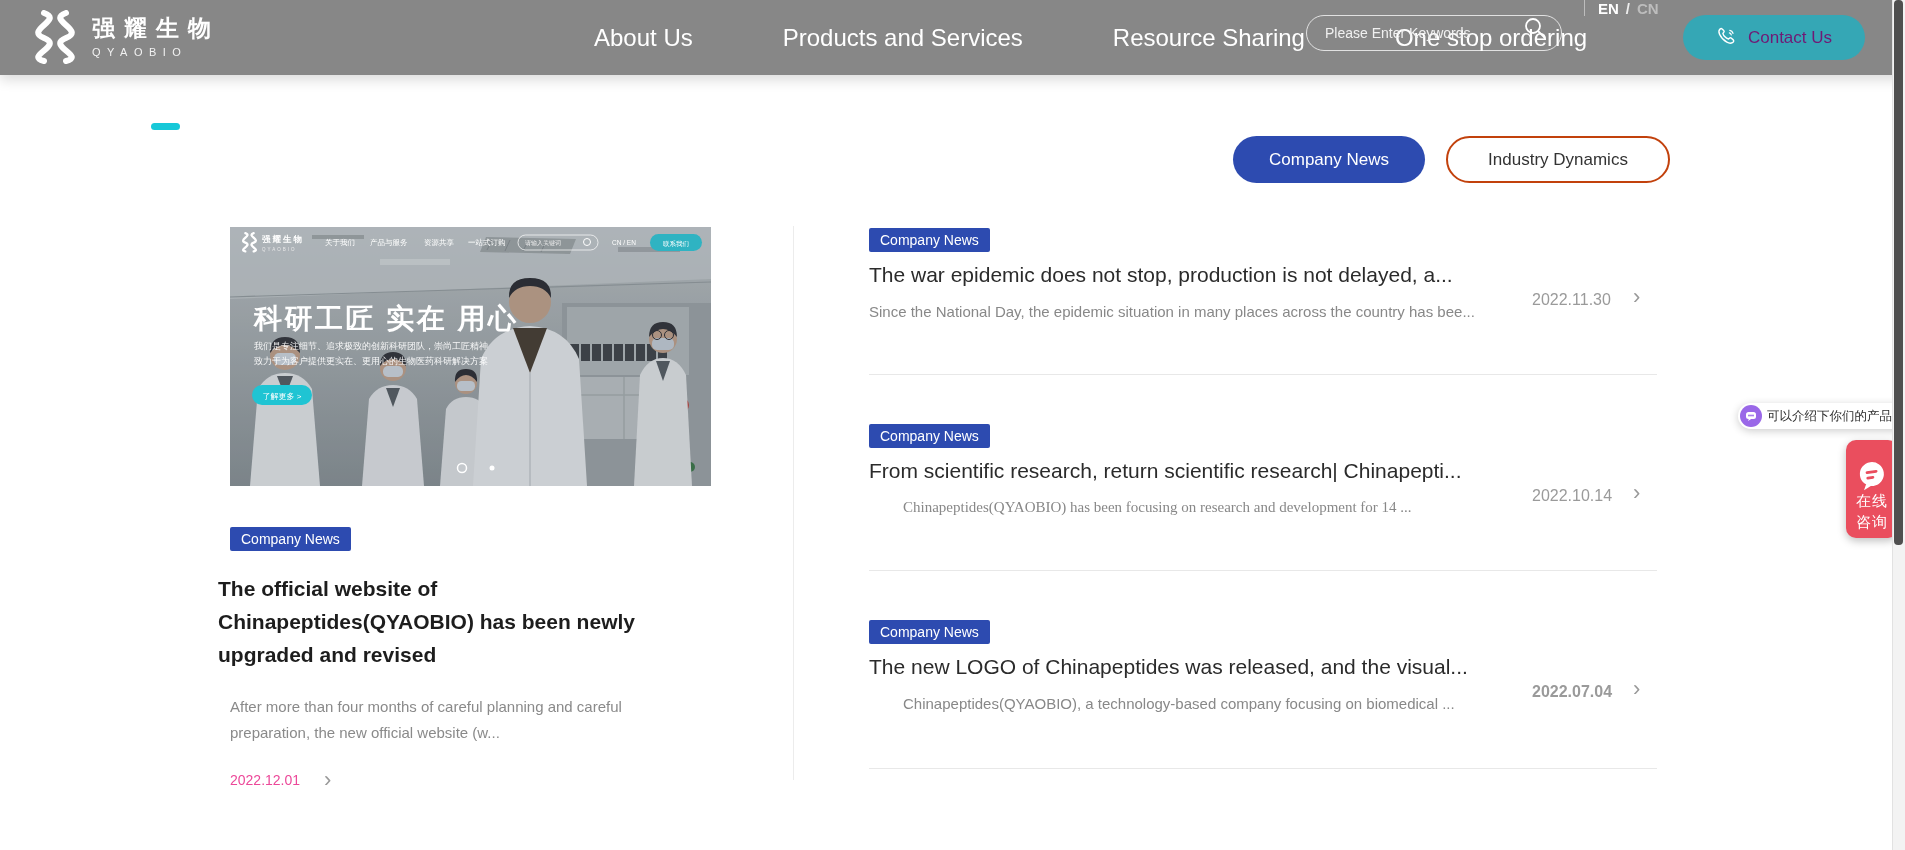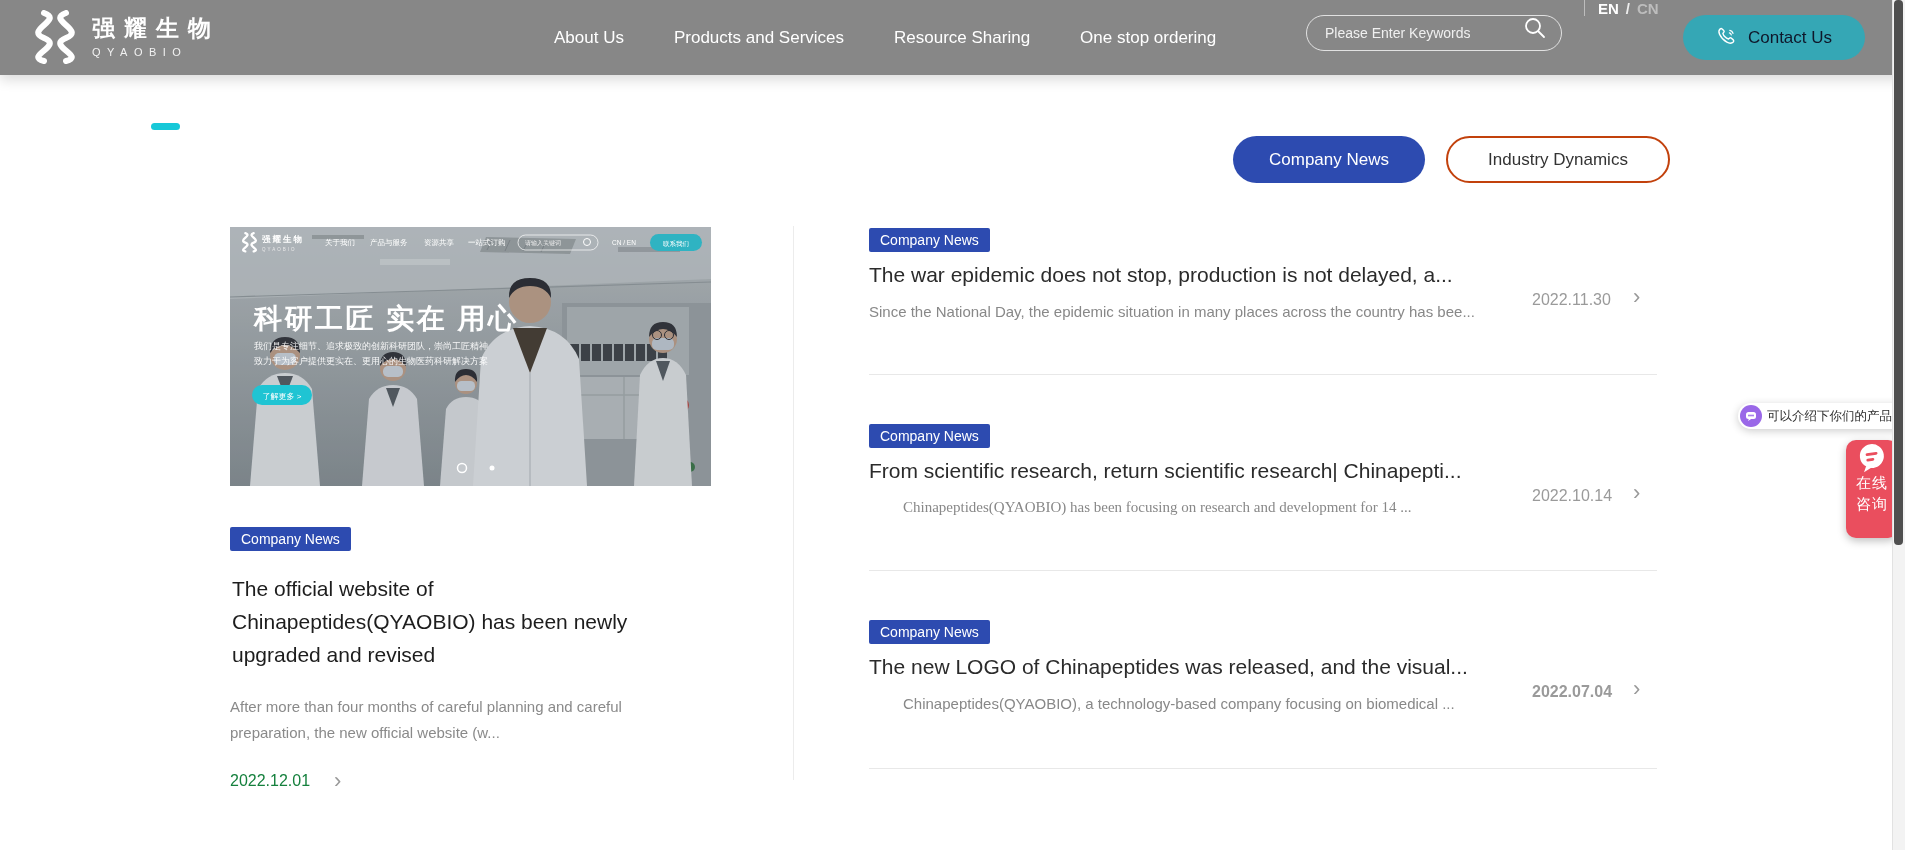--- a/index.html
+++ b/index.html
@@ -7,72 +7,72 @@
   body { font-family:"Liberation Sans","DejaVu Sans",sans-serif; }
   .viewport { position:relative; width:1905px; height:850px; overflow:hidden; background:#ffffff; }
 
   
   .topbar { position:absolute; left:0; top:0; width:1905px; height:75px; background:#878787;
             box-shadow:0 5px 12px rgba(0,0,0,.14); z-index:10; }
   .logo { position:absolute; left:30px; top:10px; display:flex; align-items:center; gap:12px; }
   .logo-text-cn { color:#ffffff; font-size:23px; font-weight:600; letter-spacing:9px; line-height:26px; white-space:nowrap; }
   .logo-text-en { color:#f2f2f2; font-size:11px; letter-spacing:6.5px; line-height:14px; margin-top:4px; }
   .mainnav { position:absolute; left:554px; top:0; height:75px; display:flex; align-items:center; gap:50px; }
-  .navitem { color:#ffffff; font-size:17px; white-space:nowrap; cursor:pointer; }
+  .navitem { color:#ffffff; font-size:24px; white-space:nowrap; cursor:pointer;margin-left:40px; }
   .searchbox { position:absolute; left:1306px; top:15px; width:256px; height:36px; border:1px solid rgba(255,255,255,.75);
                border-radius:22px; display:flex; padding:0 14px 0 18px; }
   .searchbox input { flex:1; background:transparent; border:none; outline:none; color:#ffffff; font-size:14px;
                      font-family:"Liberation Sans","DejaVu Sans",sans-serif; }
   .searchbox input::placeholder { color:#f0f0f0; opacity:1; }
   .langwrap { position:absolute; left:1584px; top:0; height:75px; display:flex; align-items:flex-start; gap:7px; }
   .langpipe { width:1px; height:16px; background:rgba(255,255,255,.45); margin-right:6px; }
   .lang-en { color:#ffffff; font-size:15px; font-weight:bold; }
   .lang-sep { color:#eeeeee; font-size:15px; font-weight:bold; }
   .lang-cn { color:#bdbdbd; font-size:15px; font-weight:bold; }
   .contactbtn { position:absolute; left:1683px; top:15px; width:182px; height:45px; border-radius:23px;
                 background:#35a7b5; display:flex; align-items:center; justify-content:center; gap:11px;
-                color:#0f172a; font-size:17px; cursor:pointer; }
+                color:#701a75; font-size:17px; cursor:pointer; }
 
   
   .title-dash { position:absolute; left:151px; top:123px; width:29px; height:7px; border-radius:3.5px; background:#17c8d8; }
   .page-title { position:absolute; left:230px; top:80px; font-size:46px; font-weight:800; color:#0b0b0b; letter-spacing:0; }
   .tab-pill { position:absolute; height:47px; border-radius:24px; display:flex; align-items:center; justify-content:center;
               font-size:17px; cursor:pointer; }
   .tab-company { left:1233px; top:136px; width:192px; background:#2d4bb0; color:#ffffff; }
   .tab-industry { left:1446px; top:136px; width:224px; background:#ffffff; border:2px solid #c2410c; color:#333333; }
 
   
   .photo { position:absolute; left:230px; top:227px; width:481px; height:259px; overflow:hidden; background:#9aa1a5; }
   .badge { background:#2d4bb0; color:#ffffff; font-size:14px; padding:4px 11px; border-radius:2px; display:inline-block; white-space:nowrap; }
   .feat-badge { position:absolute; left:230px; top:527px; }
-  .feat-title { position:absolute; left:232px; top:572px; width:440px; font-size:21px; line-height:33px; color:#1d1d1d; }
+  .feat-title { position:absolute; left:218px; top:572px; width:440px; font-size:21px; line-height:33px; color:#1d1d1d;font-weight:bold; }
   .feat-excerpt { position:absolute; left:230px; top:694px; width:420px; font-size:15px; line-height:26px; color:#8a8a8a; }
   .feat-daterow { position:absolute; left:230px; top:772px; display:flex; align-items:center; gap:24px; }
-  .date-text { font-size:16px; color:#15803d; }
+  .date-text { font-size:14px; color:#ec4899; }
   .chev { color:#9a9a9a; font-size:22px; line-height:16px; cursor:pointer; }
 
   .vdivider { position:absolute; left:793px; top:226px; width:1px; height:554px; background:#ececec; }
 
   
   .item-badge { position:absolute; left:869px; }
   .item-title { position:absolute; left:869px; width:680px; font-size:21px; color:#2b2b2b; white-space:nowrap; }
   .item-excerpt { position:absolute; font-size:15px; color:#888888; white-space:nowrap; }
   .item-date { position:absolute; left:1532px; font-size:16px; color:#9a9a9a; }
   .item-chev { position:absolute; left:1633px; }
   .hdivider { position:absolute; left:869px; width:788px; height:1px; background:#e8e8e8; }
 
   
   .chat-tip { position:absolute; left:1738px; top:403px; height:26px; background:#ffffff; border-radius:13px;
               box-shadow:0 2px 8px rgba(0,0,0,.2); display:flex; align-items:center; gap:5px; padding:0 10px 0 2px;
               z-index:40; white-space:nowrap; }
   .chat-tip-icon { width:22px; height:22px; border-radius:50%; background:#9a68e8; display:flex; align-items:center; justify-content:center; }
   .chat-tip-text { font-size:12.5px; color:#2b2b2b; }
   .chat-btn { position:absolute; left:1846px; top:440px; width:52px; height:98px; border-radius:10px; background:#ea4e5e;
               box-shadow:0 3px 9px rgba(0,0,0,.25); display:flex; flex-direction:column; align-items:center;
-              padding-top:2px; gap:0; z-index:40; cursor:pointer; }
+              padding-top:20px; gap:0; z-index:40; cursor:pointer; }
   .chat-btn-line { color:#ffffff; font-size:15px; line-height:21px; letter-spacing:1px; }
 
   
   .sb-track { position:absolute; right:0; top:0; width:13px; height:850px; background:#f3f3f3; border-left:1px solid #e2e2e2; z-index:60; }
   .sb-thumb { position:absolute; right:2px; top:0; width:9px; height:545px; background:#4f4f4f; border-radius:4px; }
 </style>
 </head>
 <body>
 
 <div class="viewport">

